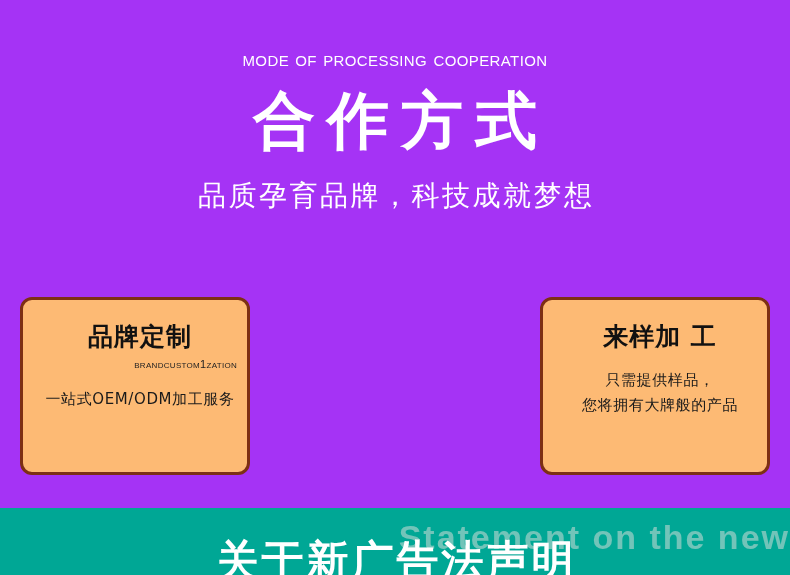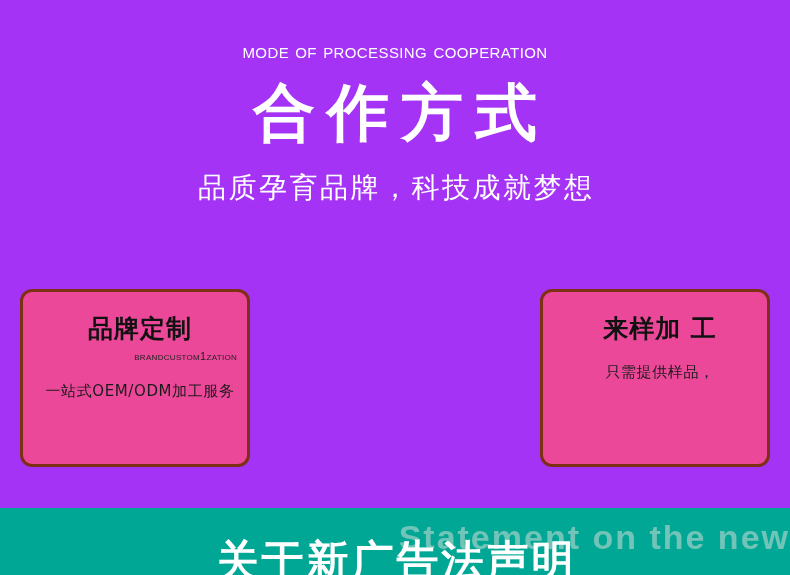--- a/index.html
+++ b/index.html
@@ -17,21 +17,21 @@
     width: 790px;
     height: 575px;
     overflow: hidden;
     background: #a533f5;
   }
 
   
   .hero {
     position: absolute;
     left: 0;
-    top: 4px;
+    top: 12px;
     width: 790px;
     height: 452px;
     background: #a533f5;
   }
 
   .eyebrow {
     position: absolute;
     left: 0;
     top: 35px;
     width: 790px;
@@ -87,21 +87,21 @@
     height: 178px;
     display: flex;
     justify-content: space-between;
   }
 
   .card {
     position: relative;
     box-sizing: border-box;
     width: 230px;
     height: 178px;
-    background: #ec4899;
+    background: #fdba74;
     border: 3px solid #7d3014;
     border-radius: 12px;
     padding: 22px 10px 0 20px;
     text-align: center;
     overflow: hidden;
   }
 
   .card-title {
     color: #111111;
     font-family: "DejaVu Sans", "Liberation Sans", sans-serif;
@@ -203,20 +203,21 @@
         <div class="card-lines">
           <div class="card-line">一站式OEM/ODM加工服务</div>
         </div>
       </div>
 
 
       <div class="card">
         <div class="card-title">来样加 工</div>
         <div class="card-lines">
           <div class="card-line">只需提供样品，</div>
+          <div class="card-line">您将拥有大牌般的产品</div>
         </div>
       </div>
 
     </div>
   </div>
 
   <div class="band">
     <div class="band-ghost">Statement on the new</div>
     <div class="band-title">关于新广告法声明</div>
   </div>

